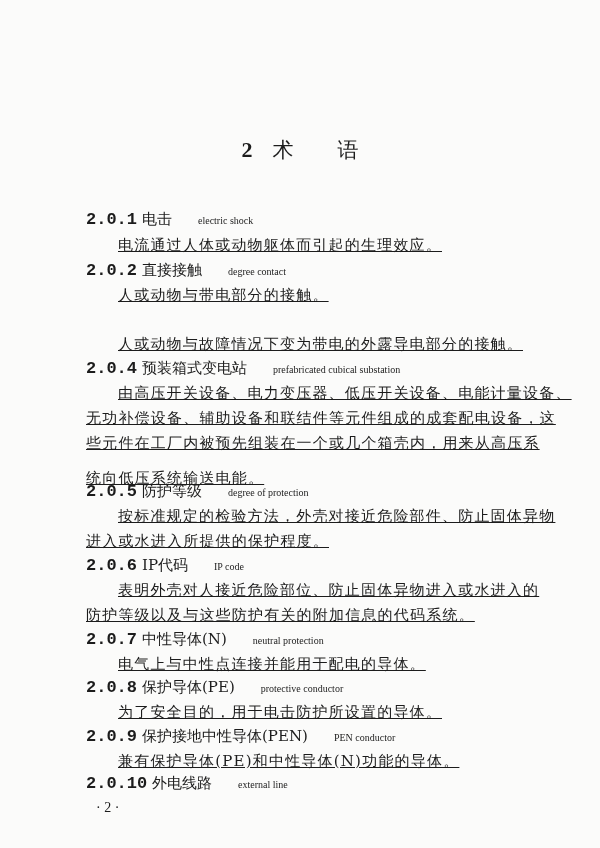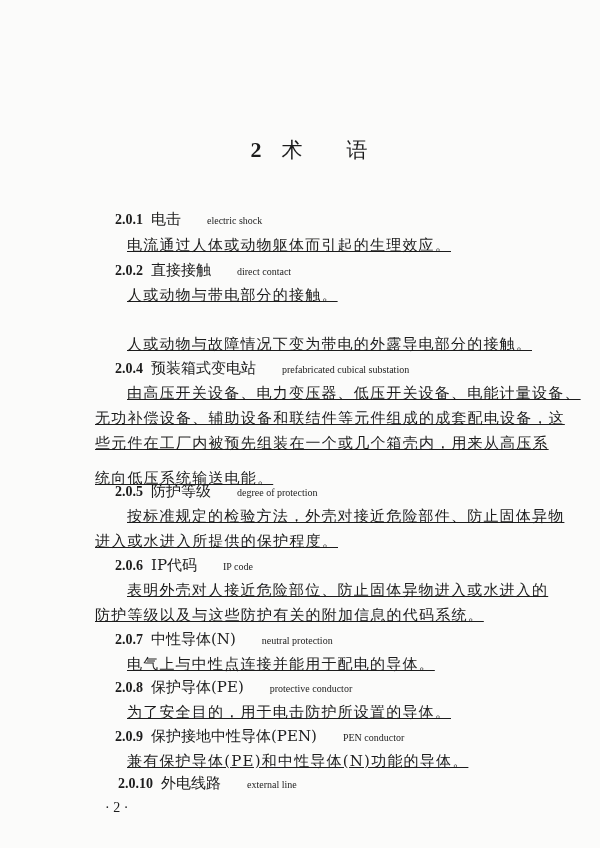--- a/index.html
+++ b/index.html
@@ -3,37 +3,37 @@
   <meta charset="utf-8">
   <style>
     html, body { margin: 0; padding: 0; }
     body {
       width: 600px; height: 848px; overflow: hidden;
       background: #fbfbfa;
       font-family: "DejaVu Serif", "Liberation Serif", serif;
       color: #1c1c1c;
       position: relative;
     }
-    .page { position: absolute; left: 0; top: 0; width: 580px; height: 848px; margin-left: 9px; }
+    .page { position: absolute; left: 0; top: 0; width: 580px; height: 848px; }
     .chapter-title {
       position: absolute; top: 136px; left: 0; width: 600px;
       text-align: center; font-size: 21px; letter-spacing: 0;
     }
     .chapter-title .num { font-weight: bold; font-family: "Liberation Serif", serif; font-size: 22px; }
     .chapter-title .w1 { margin-left: 20px; }
     .chapter-title .w2 { margin-left: 44px; }
     .line {
       position: absolute; left: 86px; width: 460px;
       font-size: 15px; line-height: 20px; white-space: nowrap;
     }
     .line.indent { left: 118px; }
     .line.cont { left: 86px; }
     .num-label {
-      font-family: Liberation Serif, serif; font-weight: bold; font-size: 14px;
-      display: inline-block; width: 48px; text-align: right;
+      font-family: Liberation Mono, monospace; font-weight: bold; font-size: 17px;
+      display: inline-block; width: 48px;
     }
     .num-label.wide { width: 58px; }
     .cn-term { display: inline-block; margin-left: 8px; }
     .en-term { font-family: "Liberation Serif", serif; font-size: 10px; margin-left: 26px; text-align: center; }
     .body-text { letter-spacing: 1.2px; text-decoration: underline; }
     .page-number {
       position: absolute; left: 96px; top: 780px;
       font-family: "Liberation Serif", serif; font-size: 14px;
     }
   </style>
@@ -45,21 +45,21 @@
   <div class="chapter-title">
     <span class="num">2</span><span class="w1">术</span><span class="w2">语</span>
   </div>
 
   <div class="line" style="top:209px">
     <span class="num-label">2.0.1</span><span class="cn-term">电击</span><span class="en-term">electric shock</span>
   </div>
   <div class="line indent body-text" style="top:235px">电流通过人体或动物躯体而引起的生理效应。</div>
 
   <div class="line" style="top:260px">
-    <span class="num-label">2.0.2</span><span class="cn-term">直接接触</span><span class="en-term">direct contact</span>
+    <span class="num-label">2.0.2</span><span class="cn-term">直接接触</span><span class="en-term">degree contact</span>
   </div>
   <div class="line indent body-text" style="top:285px">人或动物与带电部分的接触。</div>
 
   <div class="line indent body-text" style="top:334px">人或动物与故障情况下变为带电的外露导电部分的接触。</div>
 
   <div class="line" style="top:358px">
     <span class="num-label">2.0.4</span><span class="cn-term">预装箱式变电站</span><span class="en-term">prefabricated cubical substation</span>
   </div>
   <div class="line indent body-text" style="top:383px">由高压开关设备、电力变压器、低压开关设备、电能计量设备、</div>
   <div class="line cont body-text" style="top:408px">无功补偿设备、辅助设备和联结件等元件组成的成套配电设备，这</div>

